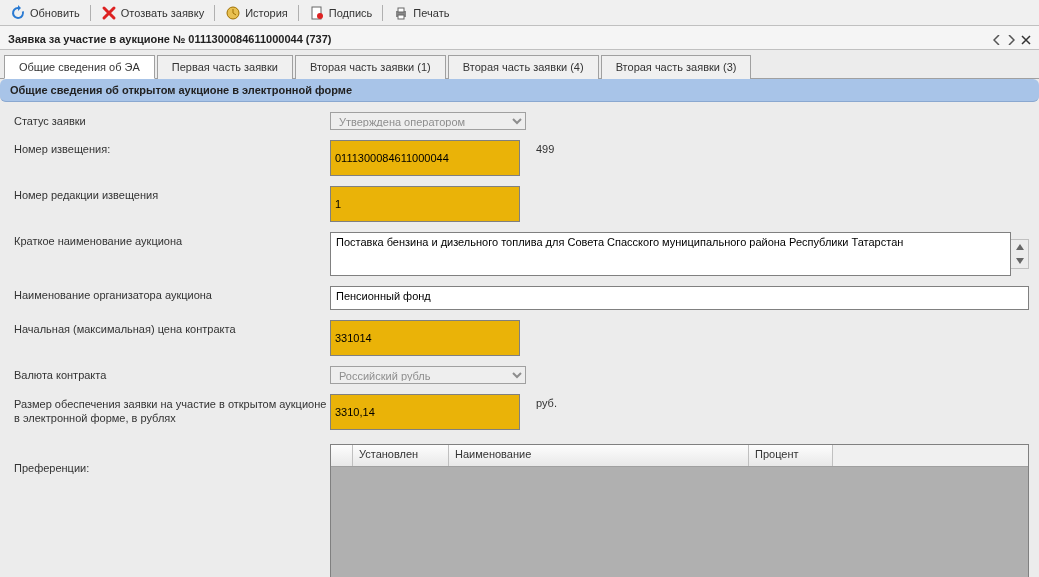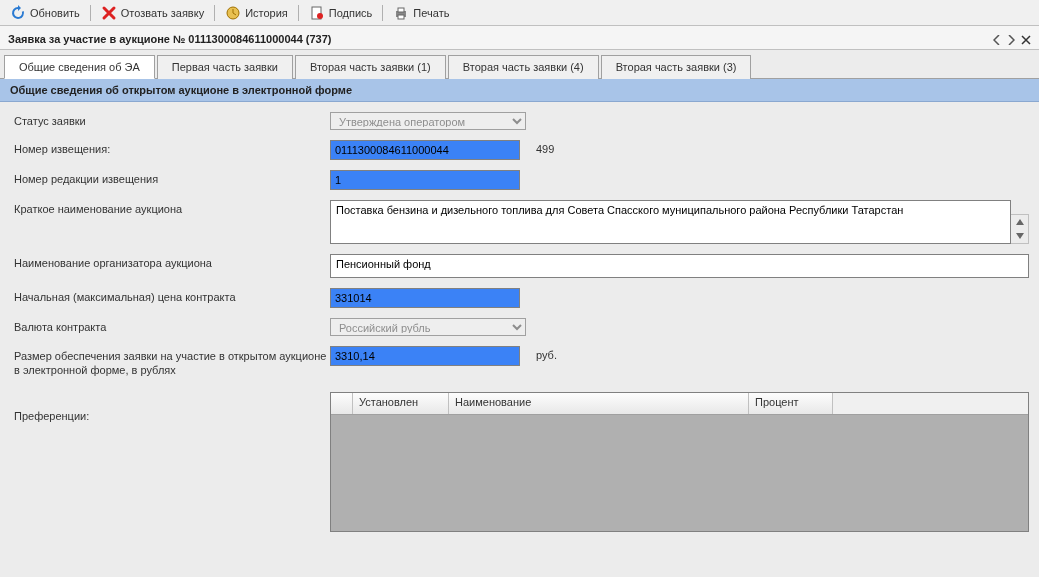--- a/index.html
+++ b/index.html
@@ -75,20 +75,21 @@
       background: #ececec;
       height: calc(577px - 26px - 24px - 28px);
       overflow: auto;
     }
     .section-header {
       background: #a8c4e8;
       color: #222;
       font-weight: bold;
       padding: 5px 10px;
       border-bottom: 1px solid #8aa8d0;
+      border-radius: 6px;
     }
     .form-grid {
       padding: 10px 10px 4px 10px;
     }
     .form-row {
       display: flex;
       align-items: flex-start;
       margin-bottom: 10px;
     }
     .form-label {
@@ -97,35 +98,35 @@
       color: #333;
       padding-left: 4px;
     }
     .form-control { flex: 0 0 auto; }
     .form-extra { padding-left: 16px; padding-top: 3px; color: #333; }
     select, input[type=text] {
       font-family: Tahoma, Arial, sans-serif;
       font-size: 11px;
       padding: 2px 4px;
       border: 1px solid #808080;
-      background: #3b82f6;
-      height: 20px;
+      background: #eab308;
+      height: 36px;
     }
     select { width: 196px; height: 18px; }
     select:disabled { background: #f0f0f0; color: #666; }
     input[type=text] { width: 190px; }
     textarea {
       font-family: Tahoma, Arial, sans-serif;
       font-size: 11px;
       padding: 3px 5px;
       border: 1px solid #808080;
       background: #fff;
       resize: none;
     }
-    .textarea-row .form-control { flex: 1; display: flex; align-items: flex-end; }
+    .textarea-row .form-control { flex: 1; display: flex; align-items: center; }
     .textarea-row textarea { flex: 1; }
     .scroll-indicator {
       width: 18px;
       display: flex;
       flex-direction: column;
       justify-content: space-between;
       background: #ececec;
       border: 1px solid #c0c0c0;
       border-left: none;
     }

